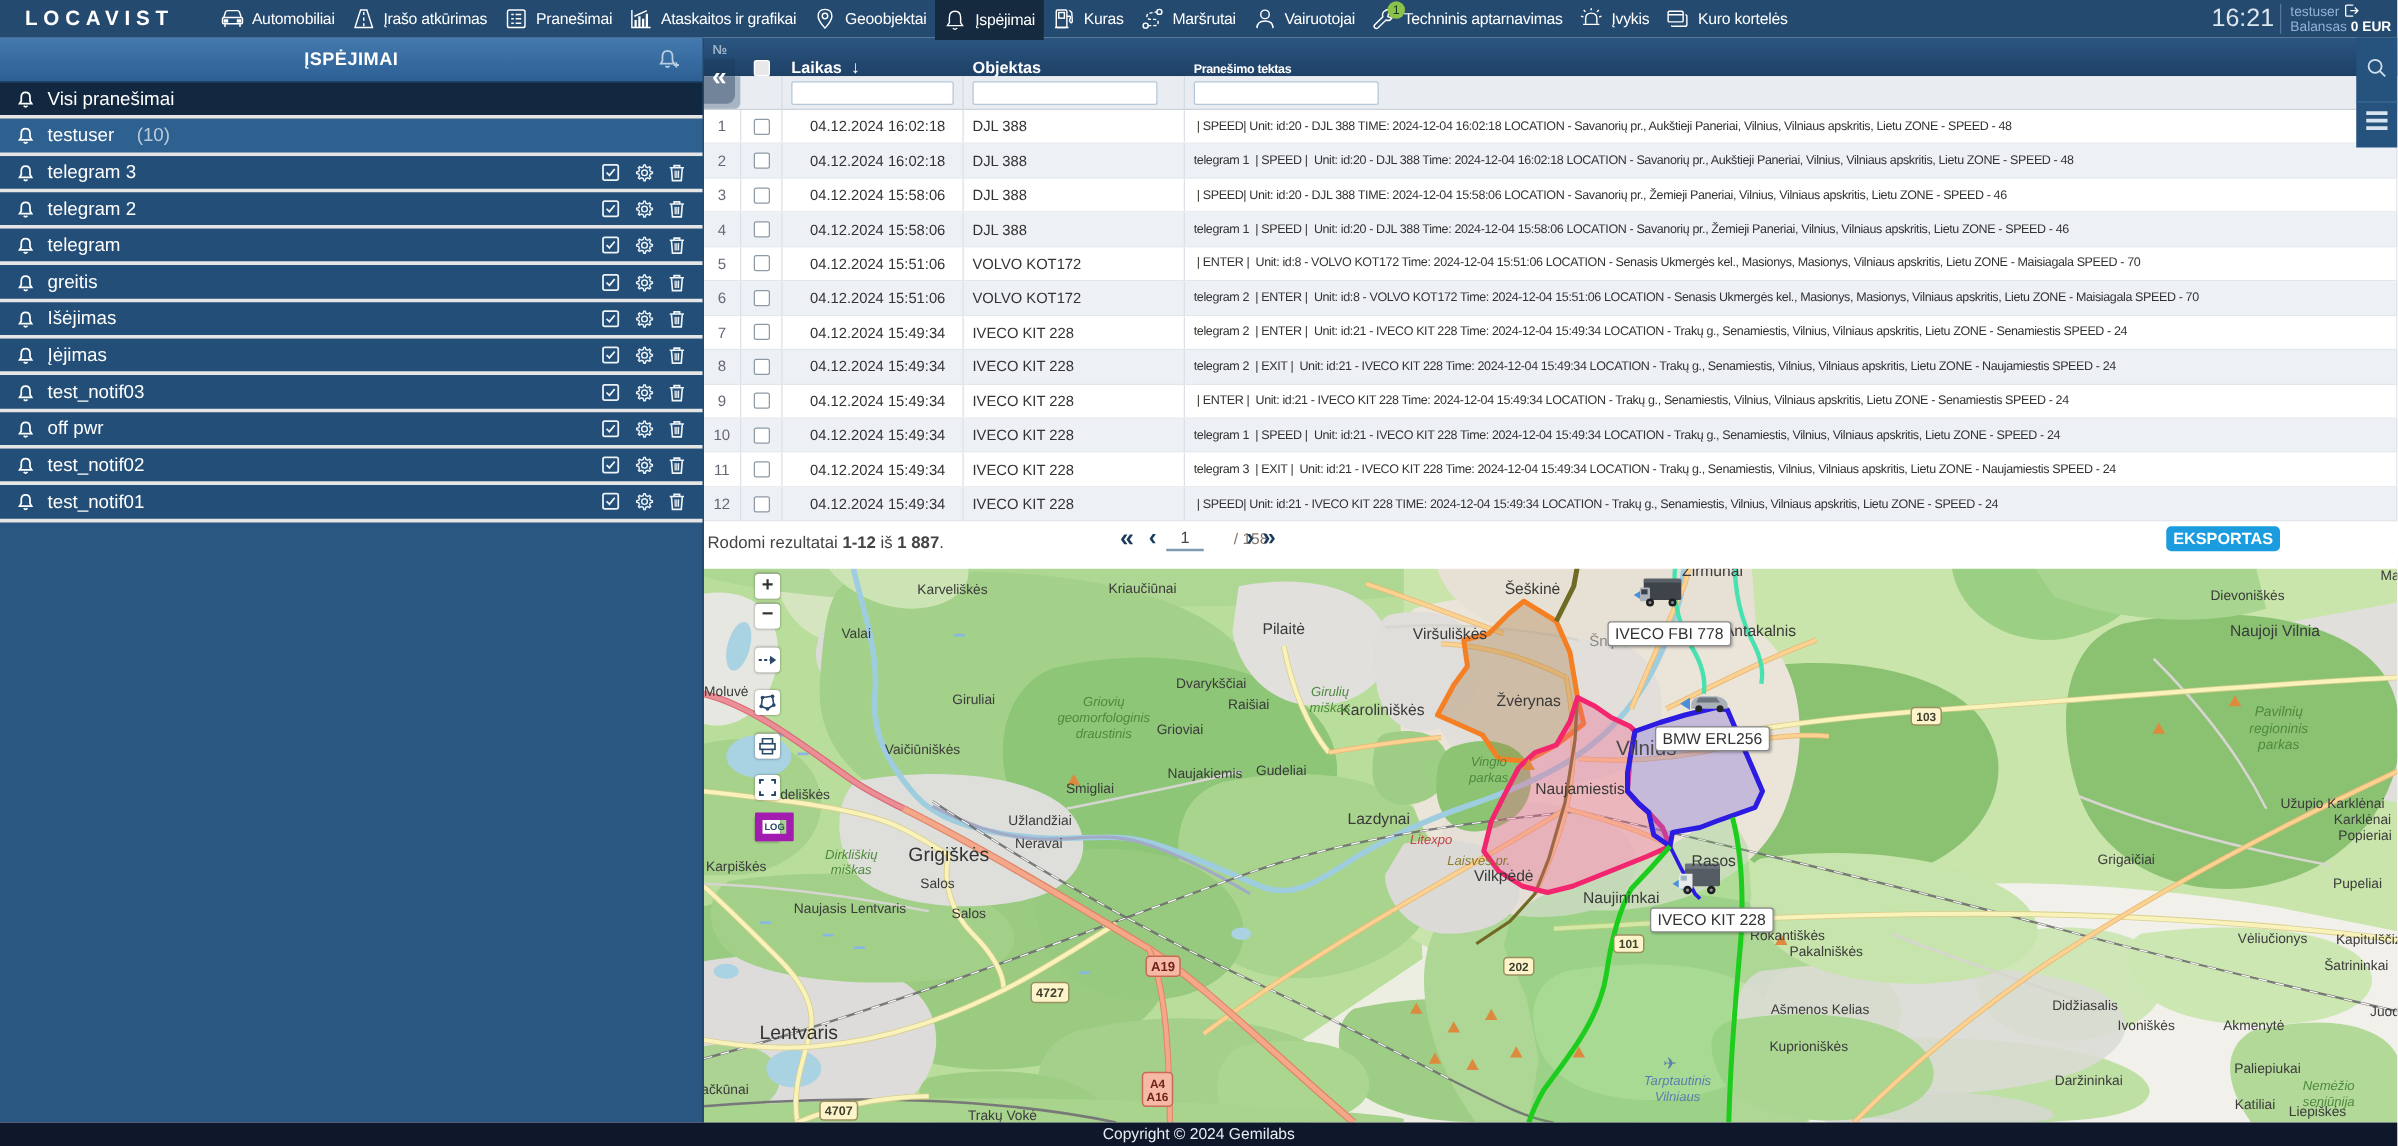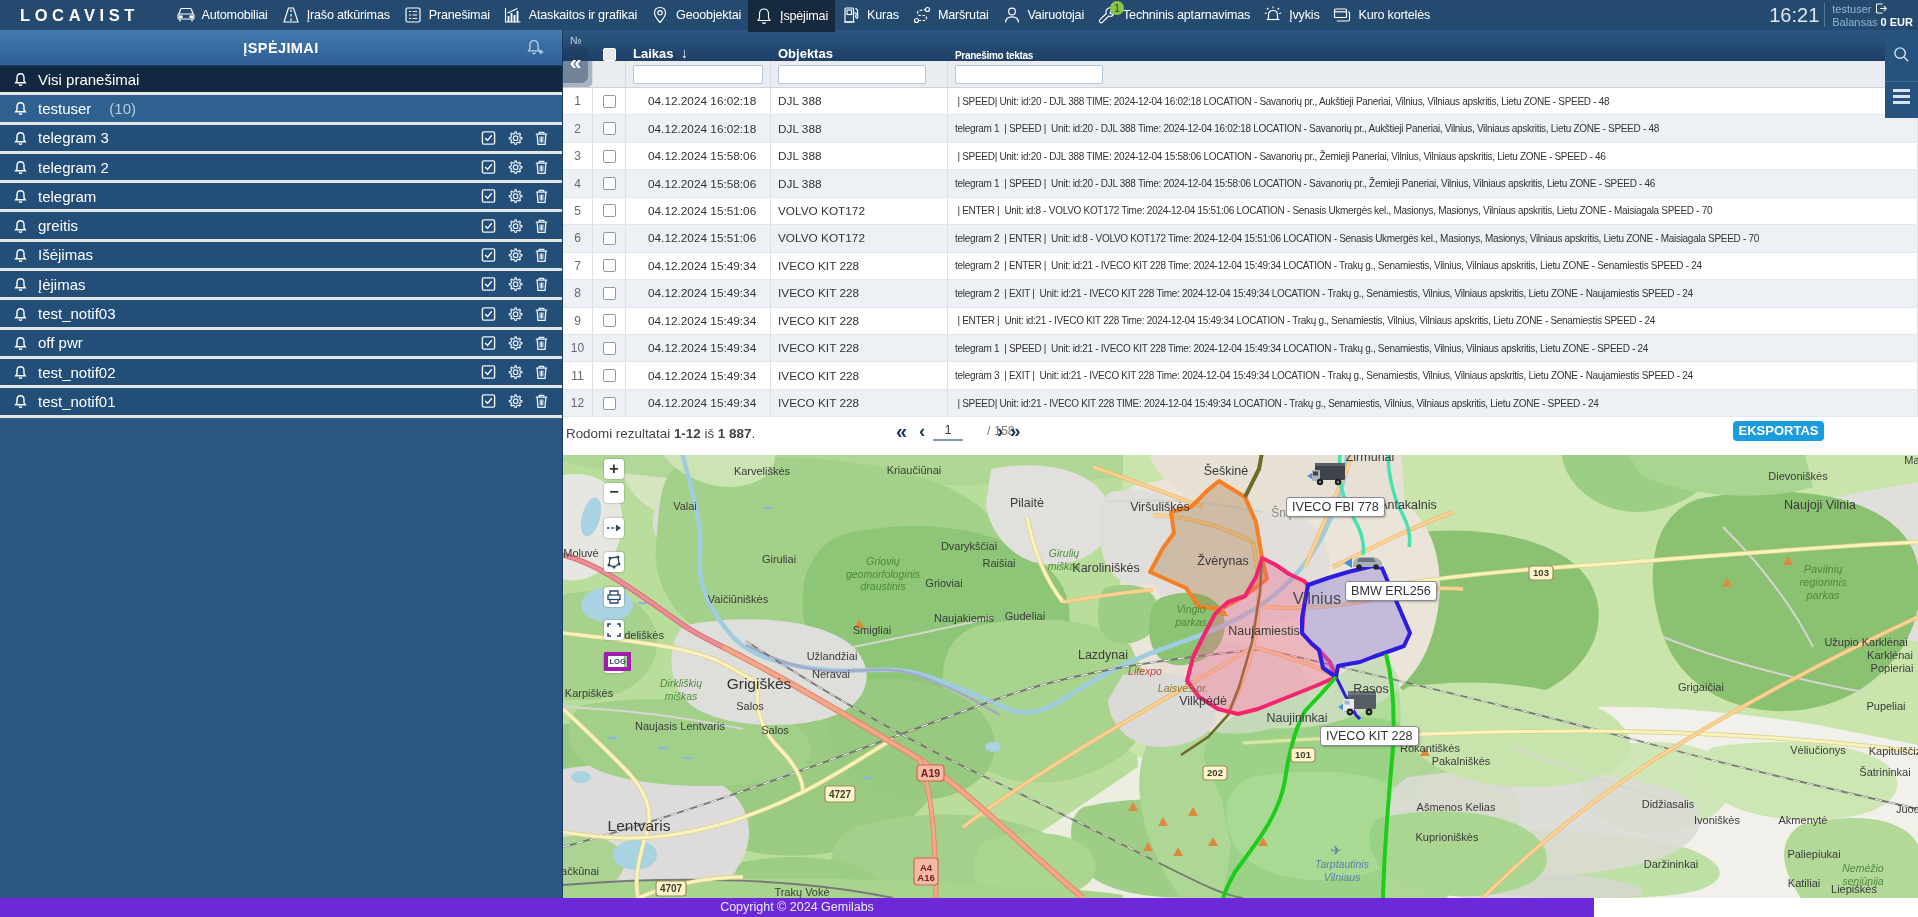--- a/index.html
+++ b/index.html
@@ -48,21 +48,21 @@
 .clps{position:absolute;left:563px;top:47px;width:25px;height:36px;background:rgba(27,54,88,.38);border-radius:0 0 7px 0;z-index:8;color:#fff;font-size:21px;font-weight:bold;text-align:center;line-height:30px}
 .nosmall{position:absolute;left:570px;top:34px;color:#9db4c9;font-size:10.5px;font-weight:bold;z-index:8}
 
 .pager{position:absolute;left:563px;top:418px;width:1355px;height:37px;background:#fff;z-index:4;font-size:13.4px;color:#444}
 .pager .res{position:absolute;left:3px;top:8px}
 .pgc{position:absolute;top:0;height:26px;display:flex;align-items:center;color:#1c3a5c;font-weight:bold;font-size:19px}
 .pgin{width:30px;border-bottom:2px solid #7f9ab2;text-align:center;color:#444;font-size:13px;font-weight:normal;height:19px}
 
 .eks{position:absolute;left:1170px;top:3px;width:91px;height:20px;background:#1b9cdf;border-radius:4px;color:#fff;font-weight:bold;font-size:13px;text-align:center;line-height:20px}
 
-.foot{position:absolute;left:0;top:898px;width:1594px;height:19px;background:#6d28d9;color:#e8eef5;font-size:12.5px;text-align:center;line-height:18px;z-index:20}
+.foot{position:absolute;left:0;top:898px;width:1918px;height:19px;background:#0f172a;color:#e8eef5;font-size:12.5px;text-align:center;line-height:18px;z-index:20}
 
 .map{position:absolute;left:563px;top:447px;width:1355px;height:451px;overflow:hidden;z-index:2}
 .mctl{position:absolute;width:20px;height:20px;background:#fff;border-radius:3px;box-shadow:0 0 2px rgba(0,0,0,.45);color:#333;text-align:center;z-index:10}
 .vlab{position:absolute;background:#fff;border:1px solid #8a8a8a;border-radius:3px;font-size:12.6px;color:#333;padding:2px 5px;white-space:nowrap;z-index:9;box-shadow:1px 1px 2px rgba(0,0,0,.25)}
 </style></head><body>
 <svg width="0" height="0" style="position:absolute">
     <defs>
 <g id="i-car" fill="none" stroke="#fff" stroke-width="1.15">
         <path d="M3 9 L4.5 4.5 Q5 3.5 6 3.5 L14 3.5 Q15 3.5 15.5 4.5 L17 9"></path>
         <rect x="2" y="9" width="16" height="5" rx="1"></rect>
@@ -785,18 +785,18 @@
         <circle cx="7" cy="12" r="1.5" fill="#2a4a68"></circle>
         <circle cx="2" cy="10" r="1.5" fill="#2a4a68"></circle>
       </svg></div>
 <div class="mctl" style="left:41px;top:140px"><svg width="14" height="14" viewBox="0 0 14 14" style="margin-top:3px">
         <path d="M3,5 L3,1 L11,1 L11,5 M3,9 L3,13 L11,13 L11,9" fill="none" stroke="#2a4a68" stroke-width="1.3"></path>
         <rect x="1" y="5" width="12" height="4.5" fill="none" stroke="#2a4a68" stroke-width="1.3"></rect>
       </svg></div>
 <div class="mctl" style="left:41px;top:173px"><svg width="14" height="14" viewBox="0 0 14 14" style="margin-top:3px">
         <path d="M1,4 L1,1 L4,1 M10,1 L13,1 L13,4 M13,10 L13,13 L10,13 M4,13 L1,13 L1,10" fill="none" stroke="#2a4a68" stroke-width="1.6"></path>
       </svg></div>
-<div class="mctl" style="left:41px;top:206px;font-size:7.5px;font-weight:bold;line-height:18px;color:#2a4a68"><span style="border:4px solid #a21caf;padding:1px 1.5px;border-radius:1px">LOG</span></div>
+<div class="mctl" style="left:41px;top:206px;font-size:7.5px;font-weight:bold;line-height:18px;color:#2a4a68"><span style="border:6px solid #a21caf;padding:1px 1.5px;border-radius:1px">LOG</span></div>
 <div class="vlab" style="left:723px;top:50px">IVECO FBI 778</div>
-<div class="vlab" style="left:782px;top:134px">BMW ERL256</div>
+<div class="vlab" style="left:761px;top:134px">BMW ERL256</div>
 <div class="vlab" style="left:757px;top:279px">IVECO KIT 228</div>
 </div>
 <div class="foot">Copyright © 2024 Gemilabs</div>
 
 </body></html>

